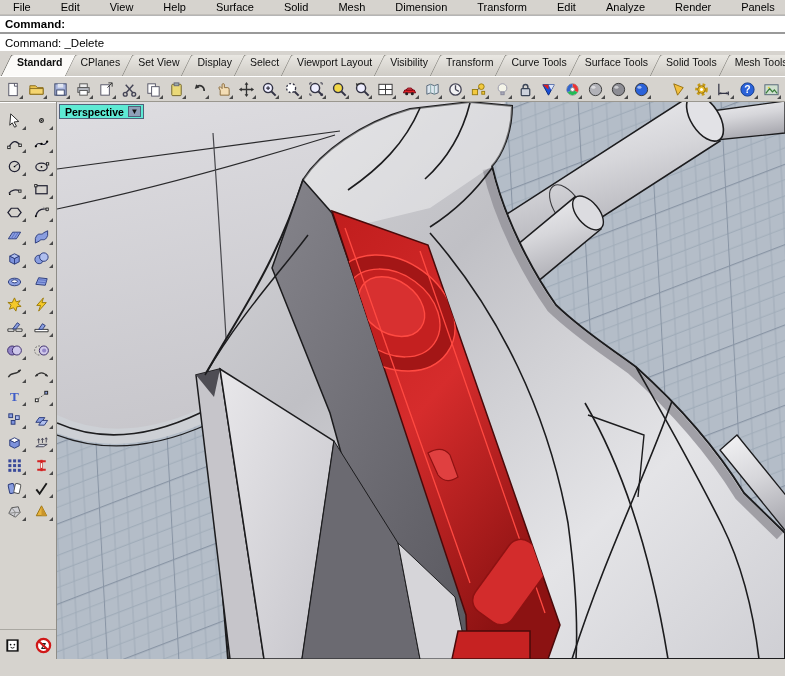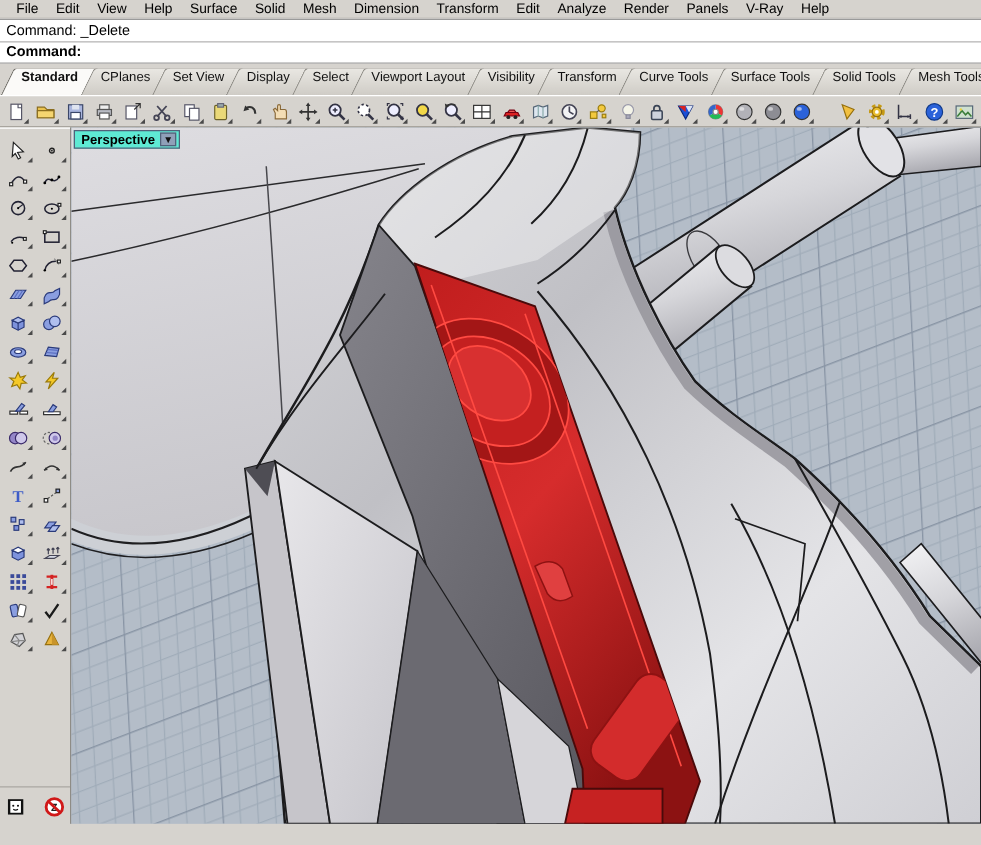--- a/index.html
+++ b/index.html
@@ -9,21 +9,21 @@
   *{box-sizing:border-box;}
 
   
   .titlebar{height:17px;background:linear-gradient(180deg,#2a5fd0 0%,#16399e 60%,#0d2a80 100%);
     display:flex;align-items:center;padding:0 4px;gap:4px;}
   .title-text{color:#fff;font-family:"DejaVu Sans Mono",monospace;font-weight:bold;
     font-size:11px;white-space:nowrap;line-height:17px;}
   .app-icon{width:14px;height:14px;display:inline-flex;}
 
   
-  .menubar{height:15px;display:flex;align-items:center;padding:0 6px;gap:0;
+  .menubar{height:15px;display:flex;align-items:center;padding:0 6px;gap:16px;
     background:#d6d3ce;border-bottom:1px solid #c2bfba;}
   .menu-item{padding:0 7px;line-height:15px;cursor:default;white-space:nowrap;font-size:11px;}
 
   
   .cmdrow{height:18px;background:#fff;border:1px solid #9a9a9a;border-left:none;border-right:none;
     display:flex;align-items:center;padding:0 5px;font-size:11.5px;}
   .cmdrow.hist{border-bottom:none;}
   .cmdrow.prompt{font-weight:bold;border-top:1px solid #b5b5b5;}
   .cmdgap{height:4px;background:#d6d3ce;}
 
@@ -83,25 +83,25 @@
       <span class="menu-item">Dimension</span>
       <span class="menu-item">Transform</span>
       <span class="menu-item">Edit</span>
       <span class="menu-item">Analyze</span>
       <span class="menu-item">Render</span>
       <span class="menu-item">Panels</span>
       <span class="menu-item">V-Ray</span>
       <span class="menu-item">Help</span>
     </div>
 
+  <div class="cmdrow prompt">
+    <span>Command:</span>
+  </div>
   <div class="cmdrow hist">
     <span>Command: _Delete</span>
-  </div>
-  <div class="cmdrow prompt">
-    <span>Command:</span>
   </div>
   <div class="cmdgap"></div>
 
   <div class="tabbar" id="tabbar">
       <div class="tab active"><span class="bg"></span><span class="lbl">Standard</span></div>
       <div class="tab"><span class="bg"></span><span class="lbl">CPlanes</span></div>
       <div class="tab"><span class="bg"></span><span class="lbl">Set View</span></div>
       <div class="tab"><span class="bg"></span><span class="lbl">Display</span></div>
       <div class="tab"><span class="bg"></span><span class="lbl">Select</span></div>
       <div class="tab"><span class="bg"></span><span class="lbl">Viewport Layout</span></div>

